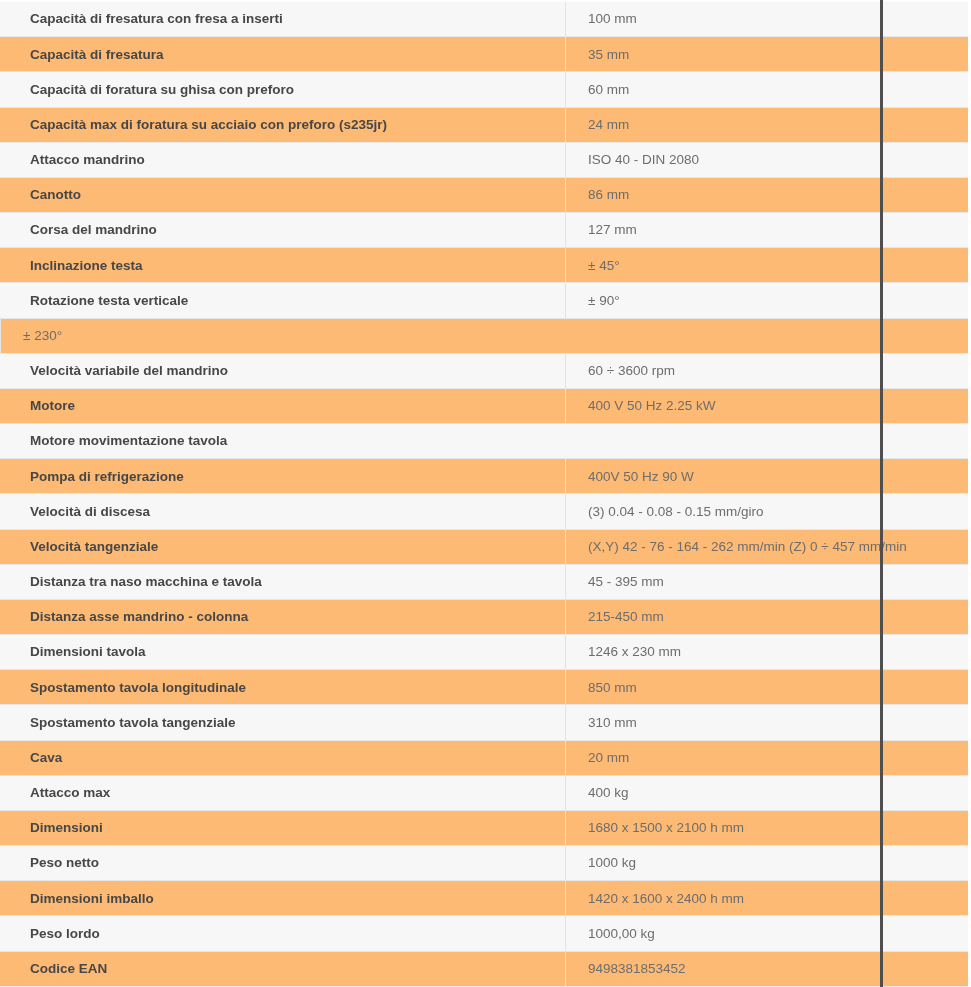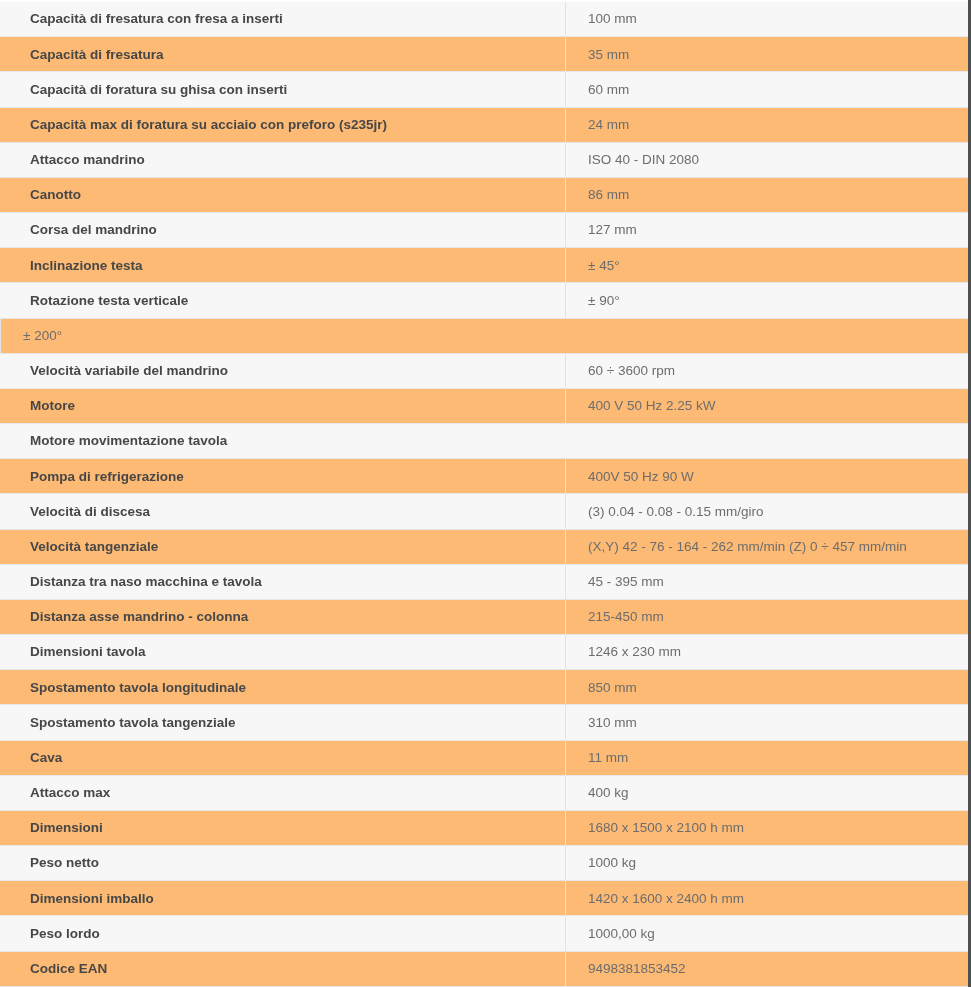--- a/index.html
+++ b/index.html
@@ -4,21 +4,21 @@
 <style>
   * { margin: 0; padding: 0; box-sizing: border-box; }
   html, body {
     width: 971px; height: 987px;
     font-family: "Liberation Sans", sans-serif;
     background: #ffffff;
     overflow: hidden;
   }
   .page {
     position: relative;
-    width: 971px; height: 987px;
+    width: 883px; height: 987px;
     background: #ffffff;
   }
   .spec-table {
     position: absolute;
     left: 0; top: 0;
     width: 968px; height: 987px;
     border-top: 2px solid #fdfdfd;
   }
   .spec-row {
     display: flex;
@@ -68,21 +68,21 @@
   <div class="spec-table">
       <div class="spec-row">
         <div class="cell label">Capacità di fresatura con fresa a inserti</div>
         <div class="cell value">100 mm</div>
       </div>
       <div class="spec-row">
         <div class="cell label">Capacità di fresatura</div>
         <div class="cell value">35 mm</div>
       </div>
       <div class="spec-row">
-        <div class="cell label">Capacità di foratura su ghisa con inserti</div>
+        <div class="cell label">Capacità di foratura su ghisa con preforo</div>
         <div class="cell value">60 mm</div>
       </div>
       <div class="spec-row">
         <div class="cell label">Capacità max di foratura su acciaio con preforo (s235jr)</div>
         <div class="cell value">24 mm</div>
       </div>
       <div class="spec-row">
         <div class="cell label">Attacco mandrino</div>
         <div class="cell value">ISO 40 - DIN 2080</div>
       </div>
@@ -96,21 +96,21 @@
       </div>
       <div class="spec-row">
         <div class="cell label">Inclinazione testa</div>
         <div class="cell value">± 45°</div>
       </div>
       <div class="spec-row">
         <div class="cell label">Rotazione testa verticale</div>
         <div class="cell value">± 90°</div>
       </div>
       <div class="spec-row">
-        <div class="cell value">± 200°</div>
+        <div class="cell value">± 230°</div>
       </div>
       <div class="spec-row">
         <div class="cell label">Velocità variabile del mandrino</div>
         <div class="cell value">60 ÷ 3600 rpm</div>
       </div>
       <div class="spec-row">
         <div class="cell label">Motore</div>
         <div class="cell value">400 V 50 Hz 2.25 kW</div>
       </div>
       <div class="spec-row">
@@ -143,21 +143,21 @@
       <div class="spec-row">
         <div class="cell label">Spostamento tavola longitudinale</div>
         <div class="cell value">850 mm</div>
       </div>
       <div class="spec-row">
         <div class="cell label">Spostamento tavola tangenziale</div>
         <div class="cell value">310 mm</div>
       </div>
       <div class="spec-row">
         <div class="cell label">Cava</div>
-        <div class="cell value">11 mm</div>
+        <div class="cell value">20 mm</div>
       </div>
       <div class="spec-row">
         <div class="cell label">Attacco max</div>
         <div class="cell value">400 kg</div>
       </div>
       <div class="spec-row">
         <div class="cell label">Dimensioni</div>
         <div class="cell value">1680 x 1500 x 2100 h mm</div>
       </div>
       <div class="spec-row">

